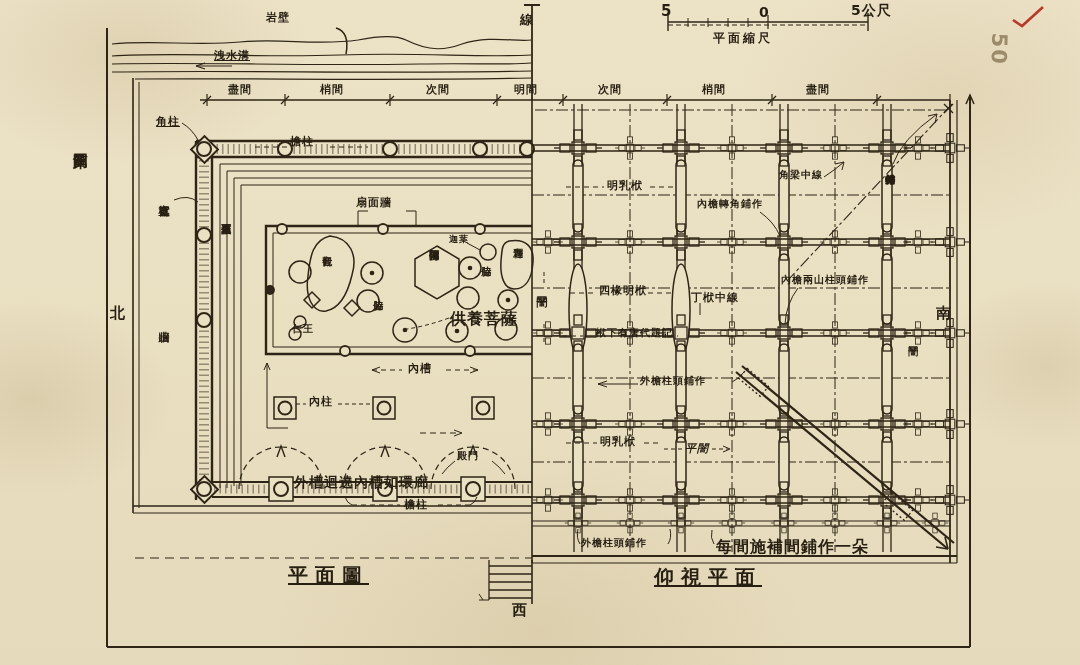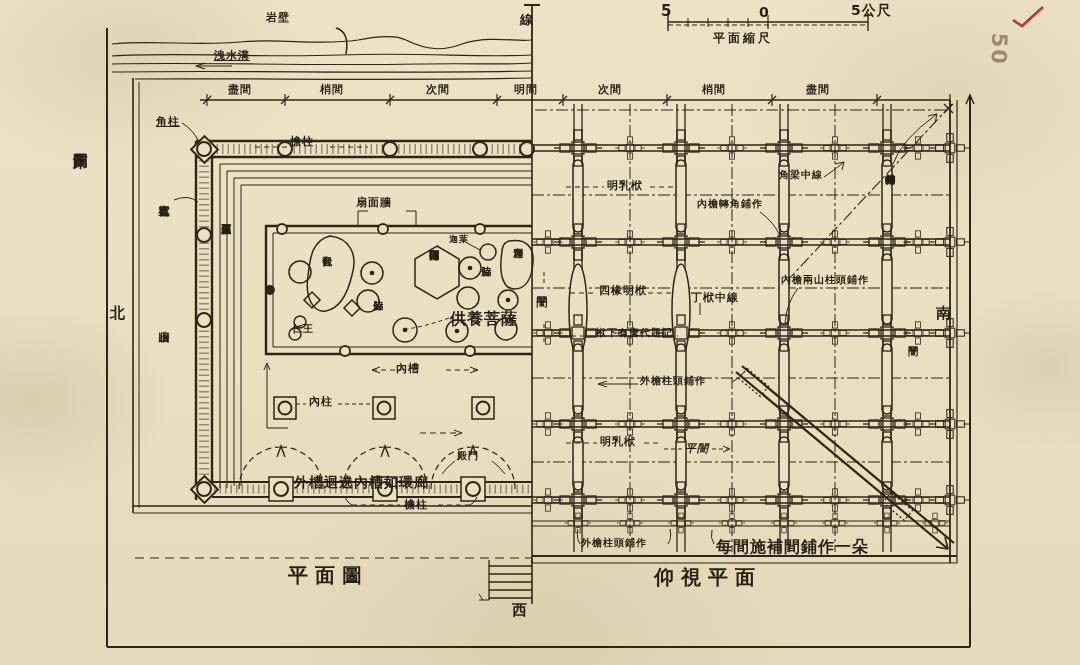--- a/index.html
+++ b/index.html
@@ -11,21 +11,21 @@
       radial-gradient(300px 200px at 88% 14%, rgba(170,140,90,.14), rgba(0,0,0,0) 70%),
       radial-gradient(380px 260px at 50% 95%, rgba(150,120,70,.12), rgba(0,0,0,0) 70%),
       radial-gradient(200px 140px at 3% 60%, rgba(140,110,60,.15), rgba(0,0,0,0) 70%),
       radial-gradient(160px 120px at 97% 55%, rgba(140,110,60,.13), rgba(0,0,0,0) 70%),
       linear-gradient(180deg,#ece2c6 0%,#e9dfc1 50%,#e5dabb 100%);}
   #ink{position:absolute;inset:0;z-index:1;}
   #labels{position:absolute;inset:0;z-index:2;}
   .lbl{position:absolute;font-weight:600;font-size:11px;color:#271f12;
        letter-spacing:1px;line-height:1.08;white-space:nowrap;}
   .v{writing-mode:vertical-rl;text-orientation:upright;letter-spacing:0;}
-  .title-lbl{font-size:20px;letter-spacing:7px;font-weight:700;}
+  .title-lbl{font-size:20px;letter-spacing:7px;font-weight:700;text-decoration:underline;}
   .compass{font-size:15px;font-weight:700;}
   .pagenum{transform:rotate(92deg);transform-origin:center;color:#8a7756;
            font-size:21px;font-weight:700;letter-spacing:2px;opacity:.8;}
 </style>
 </head>
 <body>
 
 <div id="stage">
   <div id="paper"></div>
 
@@ -445,21 +445,21 @@
       <div class="lbl" style="left: 290px; top: 136px;">檐柱</div>
       <div class="lbl" style="left: 356px; top: 197px;">扇面牆</div>
       <div class="lbl v" style="left: 321px; top: 248px; font-size: 10px;">觀音</div>
       <div class="lbl v" style="left: 428px; top: 242px; font-size: 10px;">阿彌陀佛</div>
       <div class="lbl" style="left: 449px; top: 235px; font-size: 9px;">迦葉</div>
       <div class="lbl v" style="left: 512px; top: 240px; font-size: 10px;">釋迦</div>
       <div class="lbl v" style="left: 480px; top: 258px; font-size: 10px;">脇侍</div>
       <div class="lbl v" style="left: 372px; top: 292px; font-size: 10px;">脇侍</div>
       <div class="lbl" style="left: 450px; top: 310px; font-size: 16px;">供養菩薩</div>
       <div class="lbl" style="left: 292px; top: 324px; font-size: 10px;">仁王</div>
-      <div class="lbl" style="left: 396px; top: 363px;">內槽</div>
+      <div class="lbl" style="left: 408px; top: 363px;">內槽</div>
       <div class="lbl" style="left: 309px; top: 396px;">內柱</div>
       <div class="lbl" style="left: 294px; top: 427px; font-size: 14px; margin-top: 48px;">外槽迴遶內槽如環廊</div>
       <div class="lbl" style="left: 457px; top: 451px; font-size: 10px;">殿門</div>
       <div class="lbl" style="left: 404px; top: 499px;">檐柱</div>
       <div class="lbl" style="left: 607px; top: 180px;">明乳栿</div>
       <div class="lbl" style="left: 697px; top: 199px; font-size: 10px;">內檐轉角鋪作</div>
       <div class="lbl" style="left: 779px; top: 170px; font-size: 10px;">角梁中線</div>
       <div class="lbl v" style="left: 884px; top: 166px; font-size: 10px;">外檐轉角鋪作</div>
       <div class="lbl v" style="left: 535px; top: 288px;">平闇</div>
       <div class="lbl" style="left: 599px; top: 285px;">四椽明栿</div>

